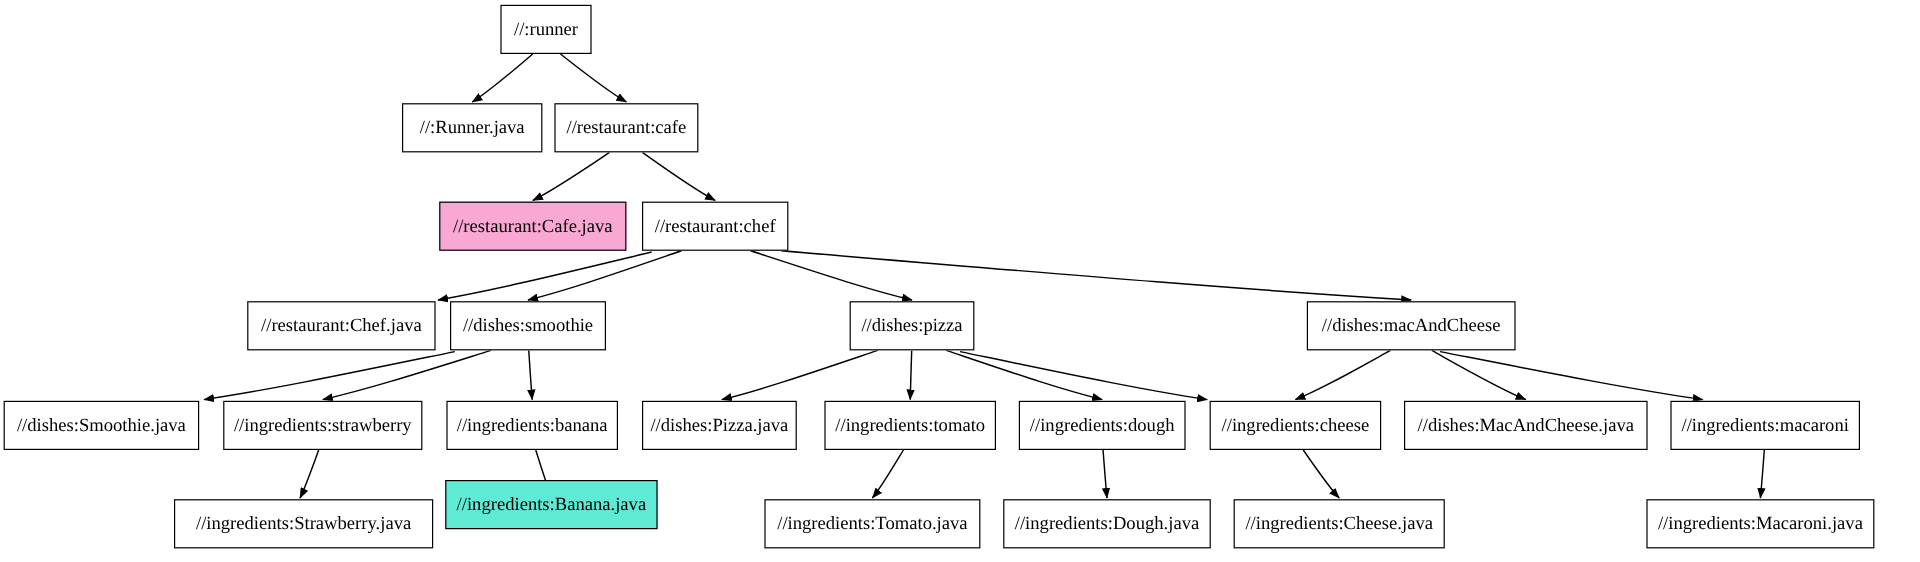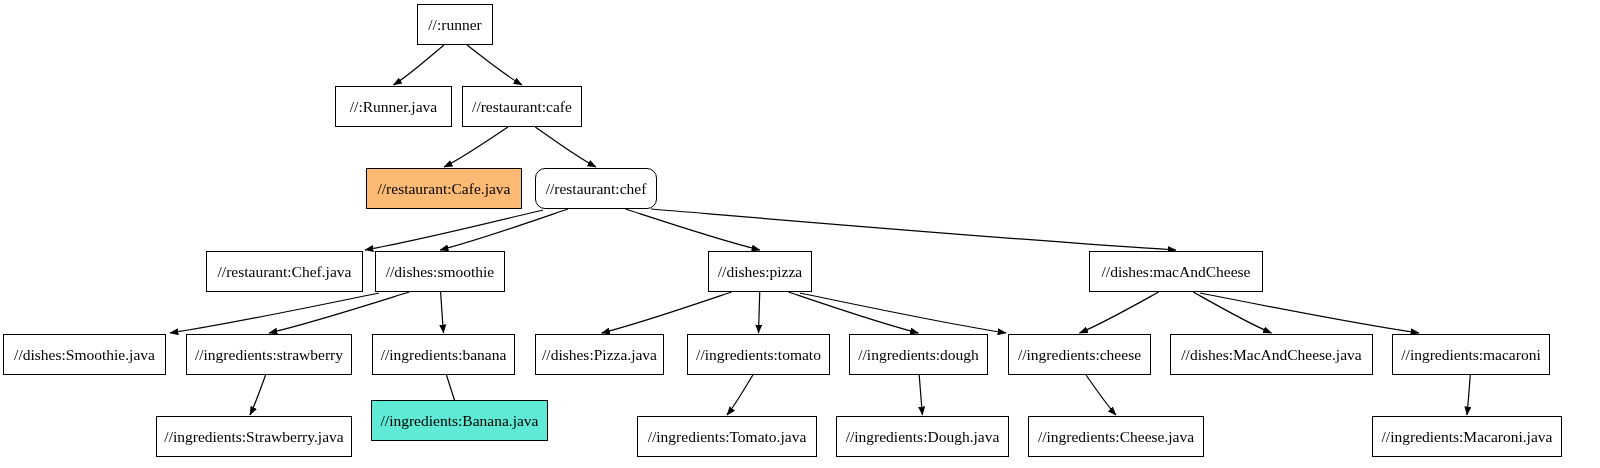--- a/index.html
+++ b/index.html
@@ -86,24 +86,24 @@
   <div id="node-group">
       <div class="graph-node" style="left: 417px; top: 4px; width: 76px; height: 41px; border-color: rgb(0, 0, 0); background: rgb(255, 255, 255);">
         <span class="node-label">//:runner</span>
       </div>
       <div class="graph-node" style="left: 335px; top: 86px; width: 117px; height: 41px; border-color: rgb(0, 0, 0); background: rgb(255, 255, 255);">
         <span class="node-label">//:Runner.java</span>
       </div>
       <div class="graph-node" style="left: 462px; top: 86px; width: 120px; height: 41px; border-color: rgb(0, 0, 0); background: rgb(255, 255, 255);">
         <span class="node-label">//restaurant:cafe</span>
       </div>
-      <div class="graph-node" style="left: 366px; top: 168px; width: 156px; height: 41px; border-color: rgb(0, 0, 0); background: #fdba74;">
+      <div class="graph-node" style="left: 366px; top: 168px; width: 156px; height: 41px; border-color: rgb(0, 0, 0); background: #f9a8d4;">
         <span class="node-label">//restaurant:Cafe.java</span>
       </div>
-      <div class="graph-node" style="left: 535px; top: 168px; width: 122px; height: 41px; border-color: rgb(0, 0, 0); background: rgb(255, 255, 255); border-radius: 10px;">
+      <div class="graph-node" style="left: 535px; top: 168px; width: 122px; height: 41px; border-color: rgb(0, 0, 0); background: rgb(255, 255, 255);">
         <span class="node-label">//restaurant:chef</span>
       </div>
       <div class="graph-node" style="left: 206px; top: 251px; width: 157px; height: 41px; border-color: rgb(0, 0, 0); background: rgb(255, 255, 255);">
         <span class="node-label">//restaurant:Chef.java</span>
       </div>
       <div class="graph-node" style="left: 375px; top: 251px; width: 130px; height: 41px; border-color: rgb(0, 0, 0); background: rgb(255, 255, 255);">
         <span class="node-label">//dishes:smoothie</span>
       </div>
       <div class="graph-node" style="left: 708px; top: 251px; width: 104px; height: 41px; border-color: rgb(0, 0, 0); background: rgb(255, 255, 255);">
         <span class="node-label">//dishes:pizza</span>
@@ -131,21 +131,21 @@
       </div>
       <div class="graph-node" style="left: 1008px; top: 334px; width: 143px; height: 41px; border-color: rgb(0, 0, 0); background: rgb(255, 255, 255);">
         <span class="node-label">//ingredients:cheese</span>
       </div>
       <div class="graph-node" style="left: 1170px; top: 334px; width: 203px; height: 41px; border-color: rgb(0, 0, 0); background: rgb(255, 255, 255); justify-content: center;">
         <span class="node-label">//dishes:MacAndCheese.java</span>
       </div>
       <div class="graph-node" style="left: 1392px; top: 334px; width: 158px; height: 41px; border-color: rgb(0, 0, 0); background: rgb(255, 255, 255);">
         <span class="node-label">//ingredients:macaroni</span>
       </div>
-      <div class="graph-node" style="left: 156px; top: 416px; width: 196px; height: 41px; border-color: rgb(0, 0, 0); background: rgb(255, 255, 255);">
+      <div class="graph-node" style="left: 145px; top: 416px; width: 216px; height: 41px; border-color: rgb(0, 0, 0); background: rgb(255, 255, 255);">
         <span class="node-label">//ingredients:Strawberry.java</span>
       </div>
       <div class="graph-node" style="left: 371px; top: 400px; width: 177px; height: 41px; border-color: rgb(0, 0, 0); background: #5eead4;">
         <span class="node-label">//ingredients:Banana.java</span>
       </div>
       <div class="graph-node" style="left: 637px; top: 416px; width: 180px; height: 41px; border-color: rgb(0, 0, 0); background: rgb(255, 255, 255);">
         <span class="node-label">//ingredients:Tomato.java</span>
       </div>
       <div class="graph-node" style="left: 836px; top: 416px; width: 173px; height: 41px; border-color: rgb(0, 0, 0); background: rgb(255, 255, 255);">
         <span class="node-label">//ingredients:Dough.java</span>

